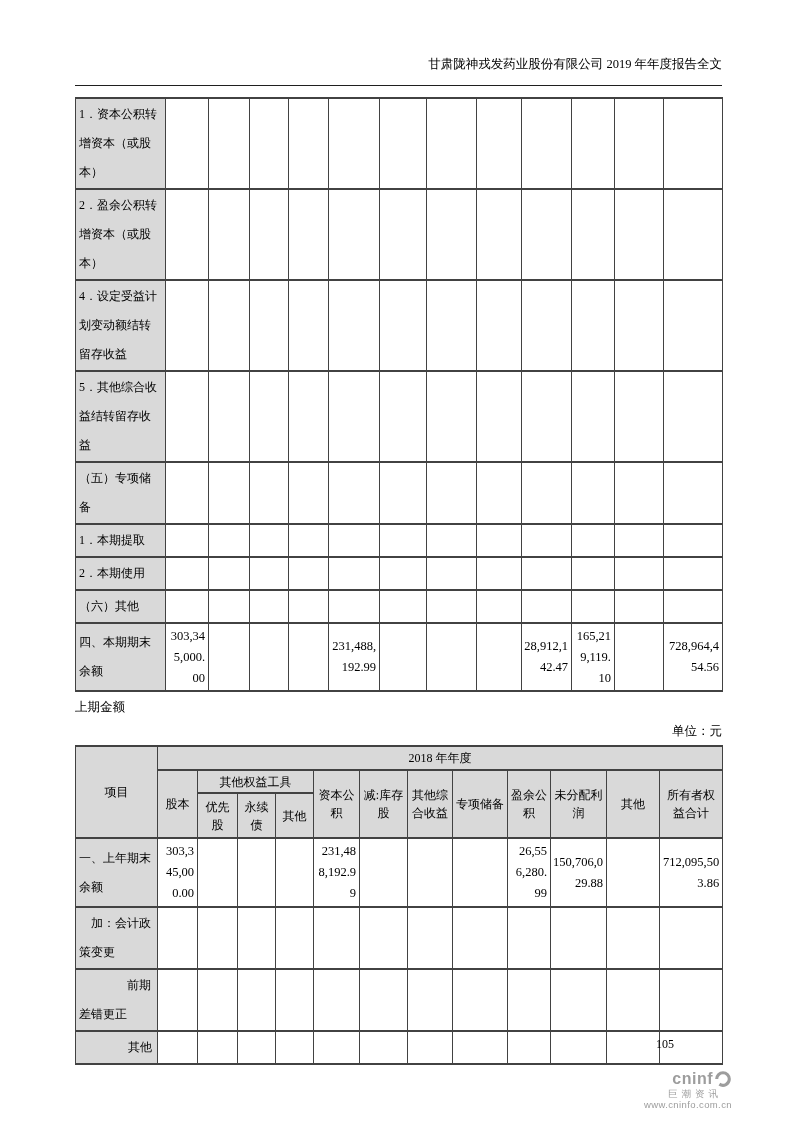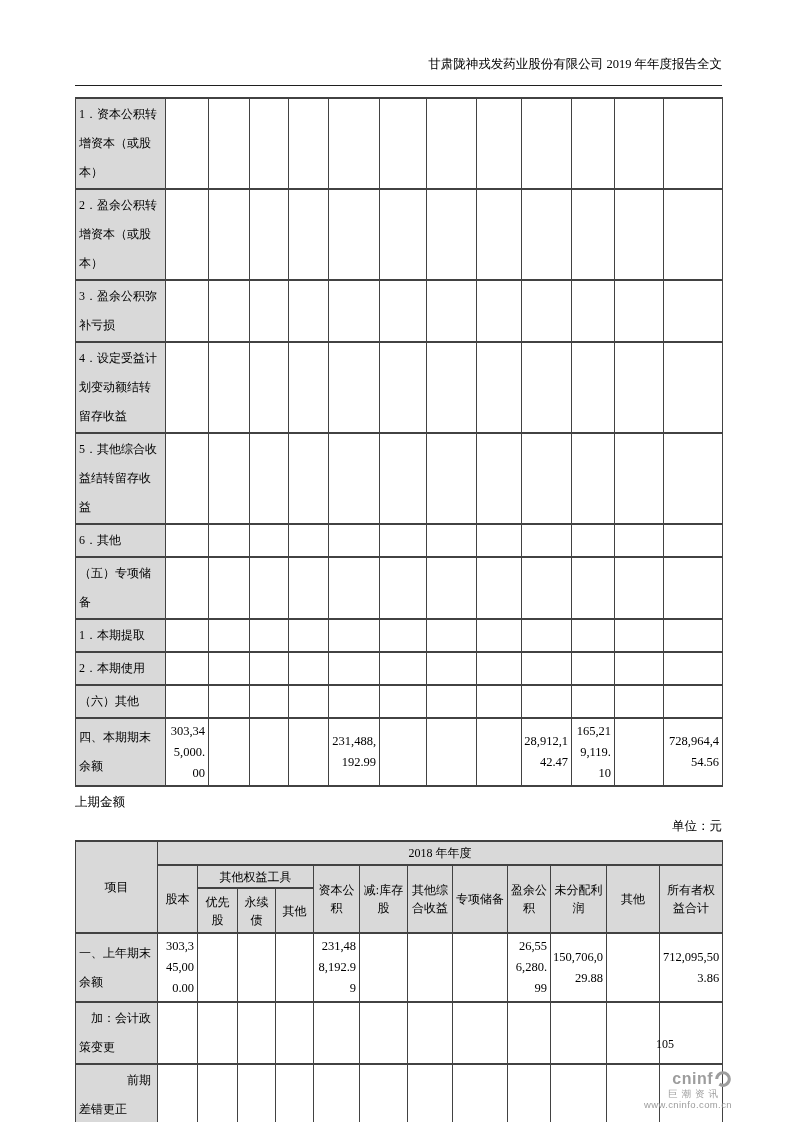--- a/index.html
+++ b/index.html
@@ -80,67 +80,37 @@
             <td class="num"></td>
             <td class="num"></td>
             <td class="num"></td>
             <td class="num"></td>
             <td class="num"></td>
             <td class="num"></td>
             <td class="num"></td>
             <td class="num"></td>
             <td class="num"></td>
           </tr>
-          <tr style="height: 45px;">
-            <td class="lab">3．盈余公积弥补亏损</td>
-            <td class="num"></td>
-            <td class="num"></td>
-            <td class="num"></td>
-            <td class="num"></td>
-            <td class="num"></td>
-            <td class="num"></td>
-            <td class="num"></td>
-            <td class="num"></td>
-            <td class="num"></td>
-            <td class="num"></td>
-            <td class="num"></td>
-            <td class="num"></td>
-          </tr>
           <tr style="height: 69px;">
             <td class="lab">4．设定受益计划变动额结转留存收益</td>
             <td class="num"></td>
             <td class="num"></td>
             <td class="num"></td>
             <td class="num"></td>
             <td class="num"></td>
             <td class="num"></td>
             <td class="num"></td>
             <td class="num"></td>
             <td class="num"></td>
             <td class="num"></td>
             <td class="num"></td>
             <td class="num"></td>
           </tr>
           <tr style="height: 68px;">
             <td class="lab">5．其他综合收益结转留存收益</td>
-            <td class="num"></td>
-            <td class="num"></td>
-            <td class="num"></td>
-            <td class="num"></td>
-            <td class="num"></td>
-            <td class="num"></td>
-            <td class="num"></td>
-            <td class="num"></td>
-            <td class="num"></td>
-            <td class="num"></td>
-            <td class="num"></td>
-            <td class="num"></td>
-          </tr>
-          <tr style="height: 24px;">
-            <td class="lab">6．其他</td>
             <td class="num"></td>
             <td class="num"></td>
             <td class="num"></td>
             <td class="num"></td>
             <td class="num"></td>
             <td class="num"></td>
             <td class="num"></td>
             <td class="num"></td>
             <td class="num"></td>
             <td class="num"></td>

